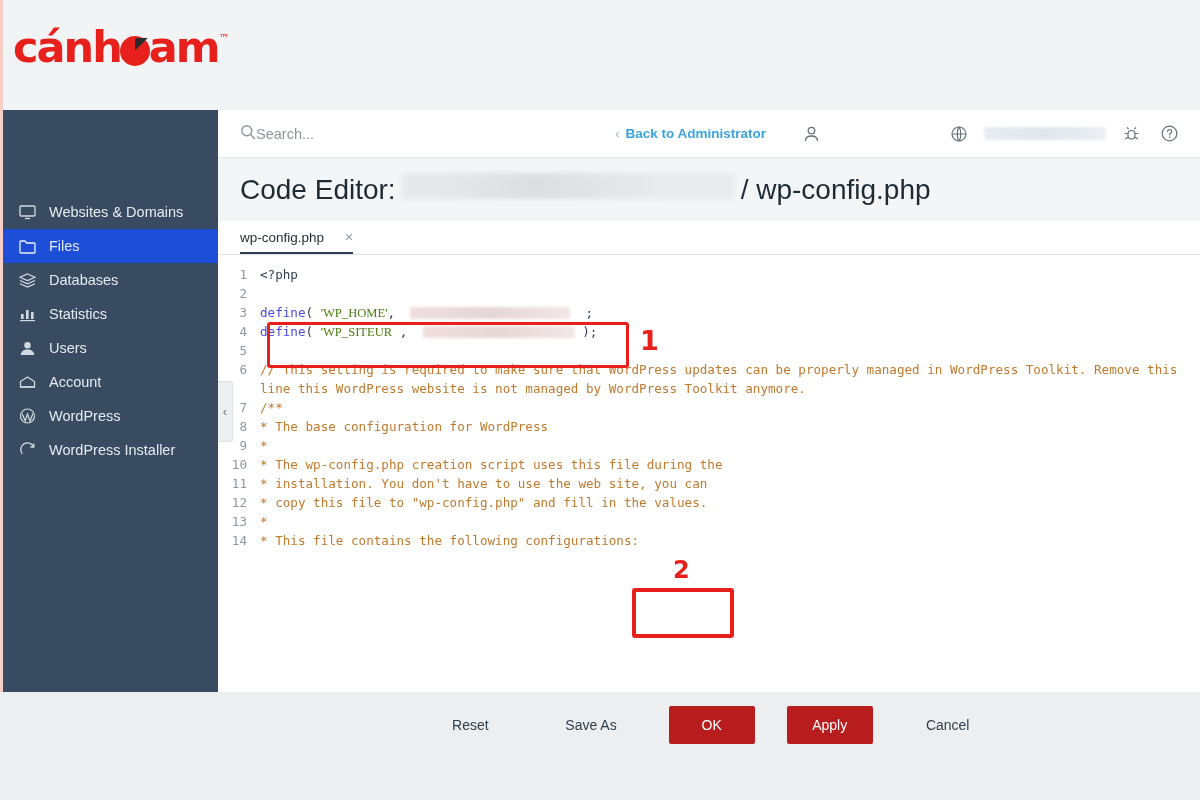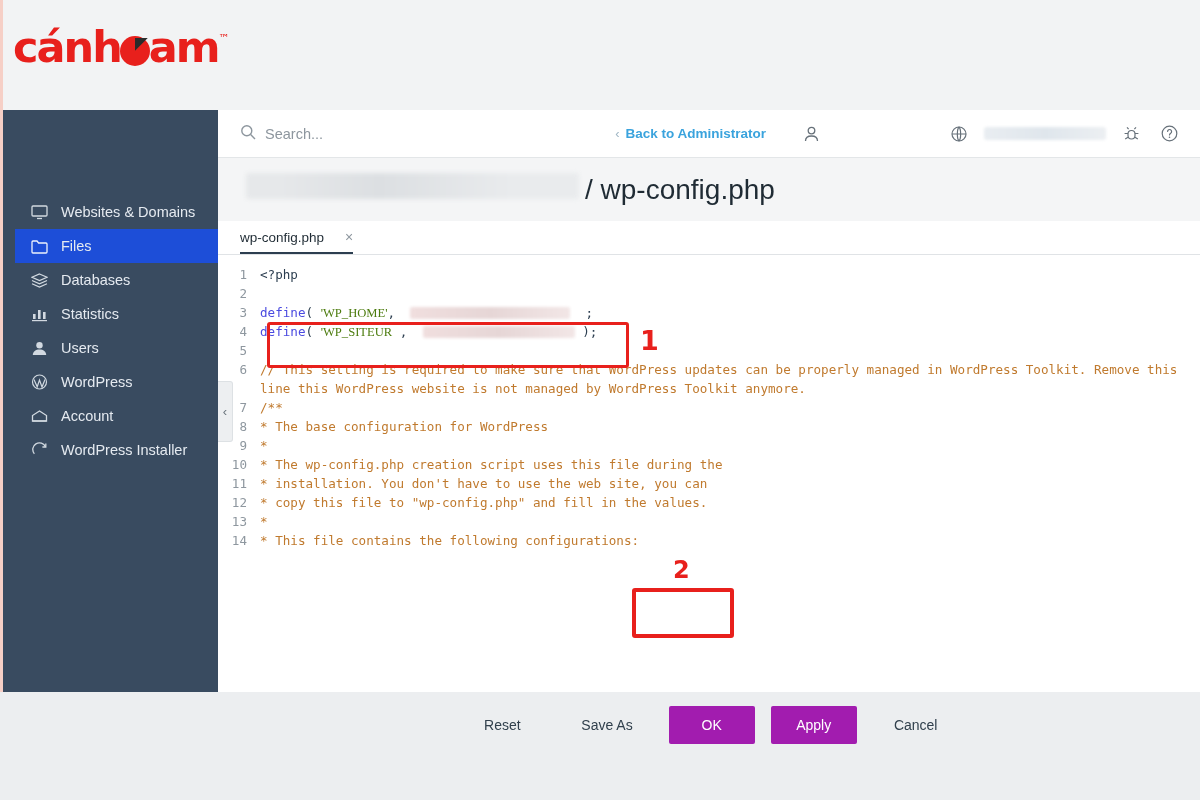--- a/index.html
+++ b/index.html
@@ -48,34 +48,34 @@
   
   .sidebar {
     position: absolute; left: 0; top: 0; width: 215px; height: 582px;
     background: #394b60;
   }
   .side-list { position: absolute; top: 85px; left: 0; right: 0; }
   .side-item {
     display: flex; align-items: center; gap: 12px;
     height: 34px; padding-left: 15px;
     color: #e5eaf0; font-size: 14.5px;
-    cursor: pointer; white-space: nowrap; margin-left: 12px;
+    cursor: pointer; white-space: nowrap;
   }
   .side-item.active { background: #1d4ed8; }
   .side-ico { width: 19px; height: 19px; flex: none; opacity: .92;
               display: flex; align-items: center; justify-content: center; }
   .side-ico svg { display: block; }
 
   
   .topbar {
     position: absolute; left: 215px; top: 0; right: 0; height: 48px;
     background: #ffffff; border-bottom: 1px solid #e3e6e8;
     display: flex; align-items: center;
   }
-  .search-wrap { display: flex; align-items: center; gap: 9px; margin-left: 22px; }
+  .search-wrap { display: flex; align-items: center; gap: 0; margin-left: 22px; }
   .search-text { color: #8d969e; font-size: 14.5px; }
   .tb-right { margin-left: auto; display: flex; align-items: center; gap: 0; }
   .back-link {
     display: flex; align-items: center; gap: 6px;
     color: #3aa3dd; font-weight: 700; font-size: 13.5px; cursor: pointer;
   }
   .back-chev { color: #9fb6c4; font-size: 13px; font-weight: 400; }
   .tb-icon { width: 38px; height: 30px; display: flex; align-items: center;
              justify-content: center; color: #67717a; cursor: pointer; }
   .tb-user { margin-left: 26px; }
@@ -151,29 +151,29 @@
   }
   .mark2 {
     position: absolute; left: 673px; top: 556px;
     color: #e8201c; font-size: 24px; font-weight: 700;
     font-family: "DejaVu Sans", sans-serif;
   }
 
   
   .btnrow {
     position: absolute; left: 0; right: 0; top: 485px;
-    display: flex; justify-content: center; gap: 16px;
+    display: flex; justify-content: center; gap: 32px;
   }
   .btn {
     min-width: 86px; height: 38px; padding: 0 20px;
     display: flex; align-items: center; justify-content: center;
     font-size: 14px; cursor: pointer; border: 0; border-radius: 2px;
     background: #eceef0; color: #31404d;
   }
-  .btn.primary { background: #a21caf; color: #fff; }
+  .btn.primary { background: #b91c1c; color: #fff; }
   .box2 {
     position: absolute; left: 632px; top: 588px; width: 102px; height: 50px;
     border: 4px solid #e8201c; border-radius: 3px; pointer-events: none;
   }
 
   
   .collapse {
     position: absolute; left: 215px; top: 271px; width: 15px; height: 61px;
     background: #edeff1; border: 1px solid #dde1e4; border-left: 0;
     border-radius: 0 3px 3px 0;
@@ -242,36 +242,36 @@
             <svg width="17" height="15" viewBox="0 0 17 15" fill="#dfe6ec">
               <circle cx="8.5" cy="4.3" r="3.2"></circle>
                 <path d="M1.8 14c0-3.7 3-5.6 6.7-5.6s6.7 1.9 6.7 5.6z"></path>
             </svg>
             </span>
           <span>Users</span>
         </div>
 
         <div class="side-item">
           <span class="side-ico">
+            <svg width="17" height="15" viewBox="0 0 17 15" fill="none" stroke="#dfe6ec" stroke-width="1.3">
+              <path d="M1.5 12V6.5L8.5 2l7 4.5V12z"></path>
+                <path d="M1.5 12h14"></path>
+            </svg>
+            </span>
+          <span>Account</span>
+        </div>
+
+        <div class="side-item">
+          <span class="side-ico">
             <svg width="17" height="16" viewBox="0 0 17 16" fill="none" stroke="#dfe6ec" stroke-width="1.2">
               <circle cx="8.5" cy="8" r="7"></circle>
                 <path d="M3 5.5l3.2 7.3L8.5 6 11 13l3-7.5"></path>
             </svg>
             </span>
           <span>WordPress</span>
-        </div>
-
-        <div class="side-item">
-          <span class="side-ico">
-            <svg width="17" height="15" viewBox="0 0 17 15" fill="none" stroke="#dfe6ec" stroke-width="1.3">
-              <path d="M1.5 12V6.5L8.5 2l7 4.5V12z"></path>
-                <path d="M1.5 12h14"></path>
-            </svg>
-            </span>
-          <span>Account</span>
         </div>
 
         <div class="side-item">
           <span class="side-ico">
             <svg width="17" height="16" viewBox="0 0 17 16" fill="none" stroke="#dfe6ec" stroke-width="1.3">
               <path d="M14.5 5A6.6 6.6 0 103.4 11.8"></path>
                 <path d="M14.8 1.6V5h-3.4"></path>
             </svg>
             </span>
           <span>WordPress Installer</span>
@@ -325,20 +325,21 @@
             <circle cx="8.5" cy="8.5" r="7.3"></circle>
             <path d="M6.6 6.4a2 2 0 113.1 1.8c-.7.5-1.2.9-1.2 1.8" stroke-linecap="round"></path>
             <circle cx="8.5" cy="12.3" r=".8" fill="#67717a" stroke="none"></circle>
           </svg>
         </div>
       </div>
     </div>
 
     <div class="page-head">
       <h1 class="page-title">
+        <span>Code Editor:</span>
         <span class="title-redact"></span>
         <span>/ wp-config.php</span>
       </h1>
     </div>
 
     <div class="editor">
 
       <div class="tabstrip">
         <div class="tab">
           <span>wp-config.php</span>

